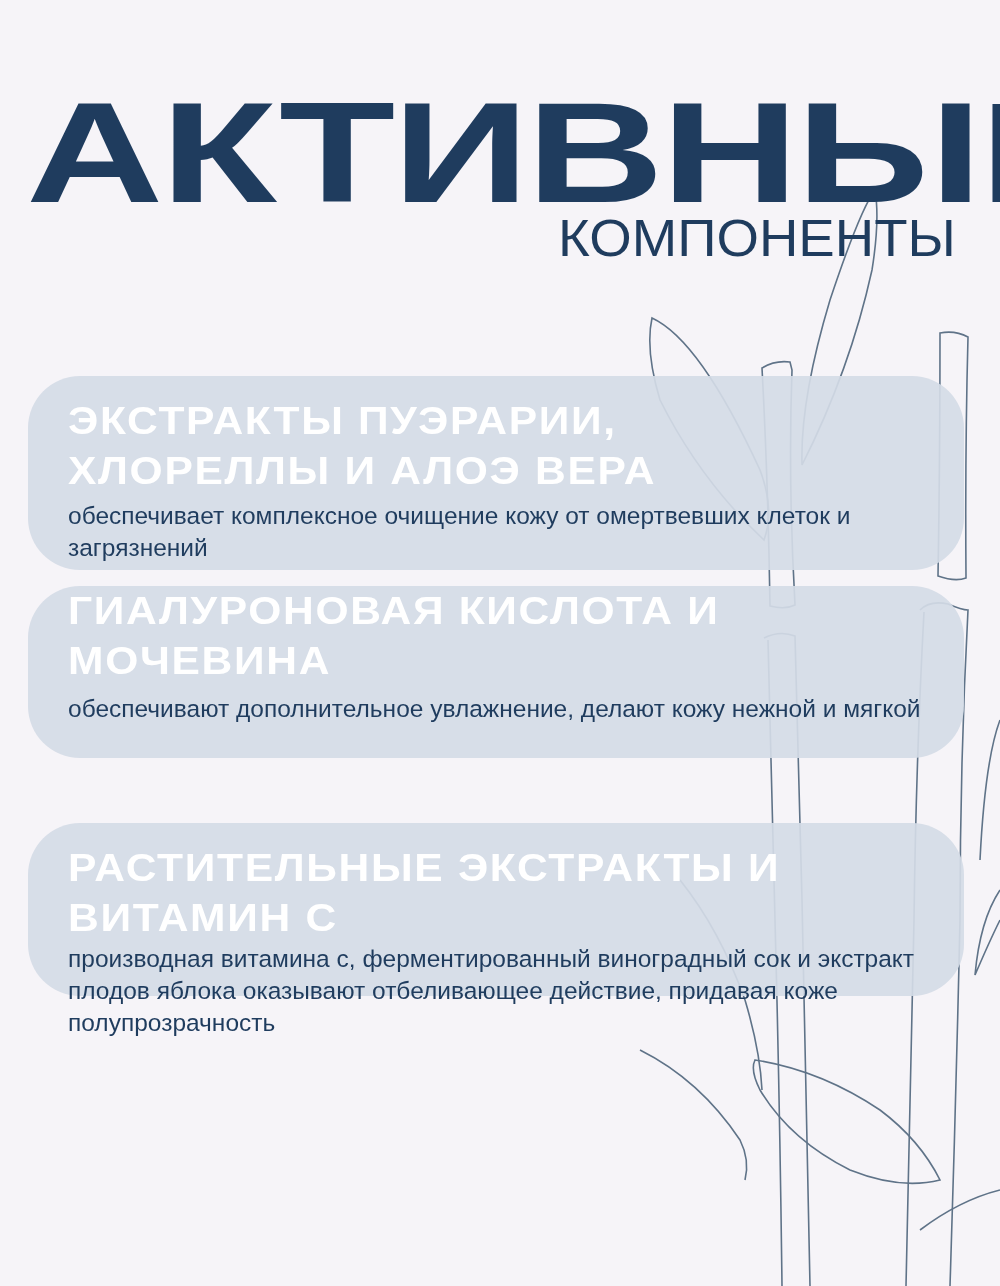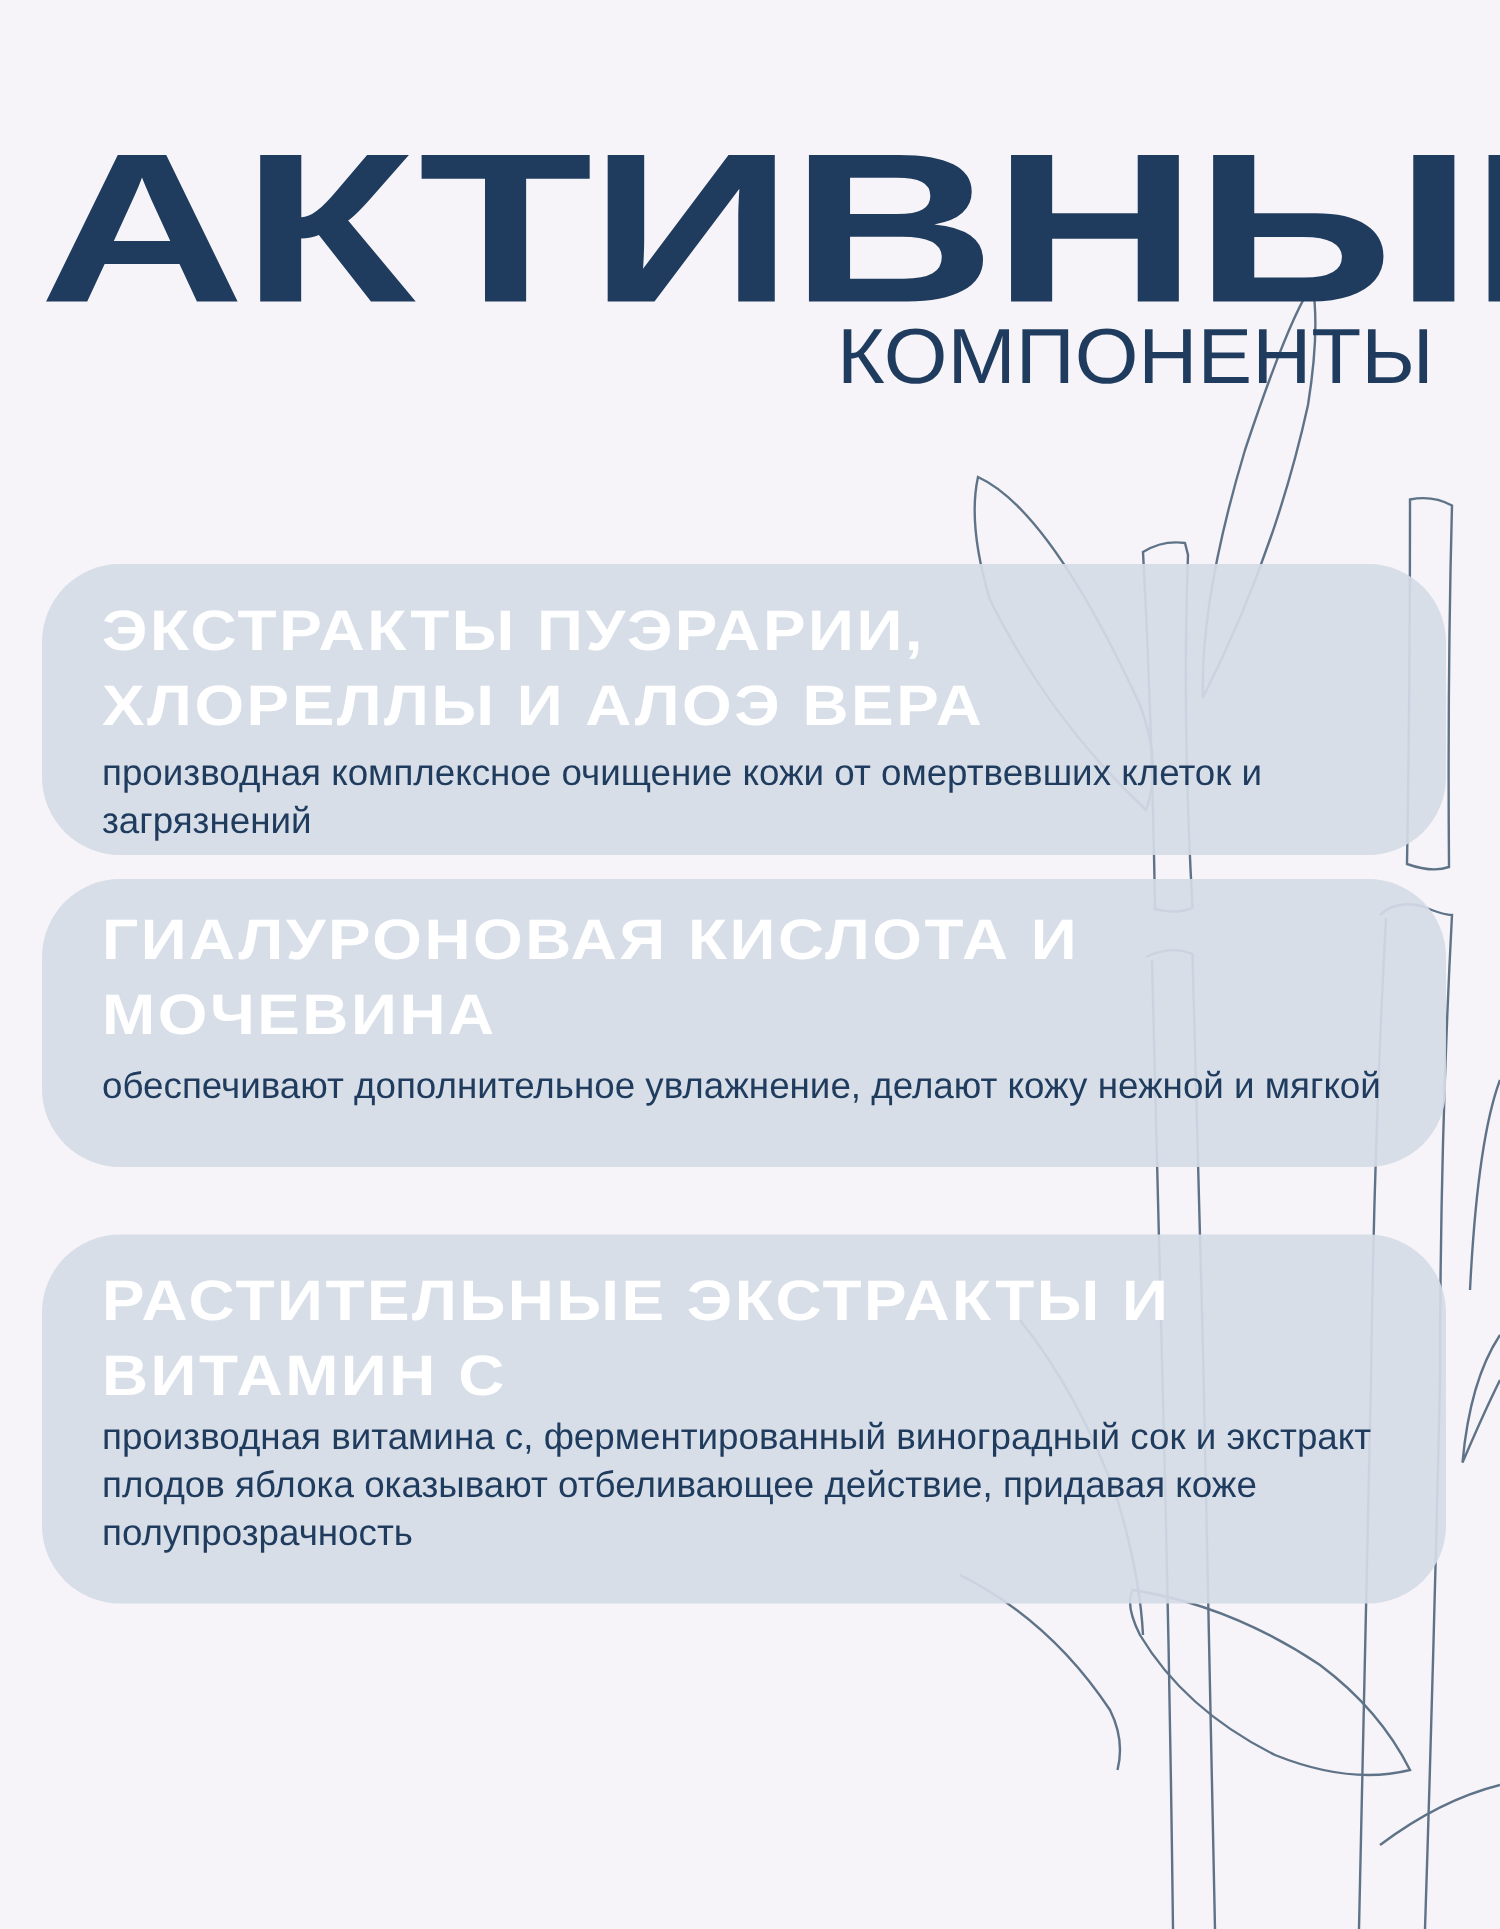--- a/index.html
+++ b/index.html
@@ -4,22 +4,22 @@
 <style>
   html,body{margin:0;padding:0;}
   body{width:1000px;height:1286px;background:#f6f4f8;position:relative;overflow:hidden;font-family:"Liberation Sans",sans-serif;}
   .bamboo{position:absolute;left:0;top:0;width:1000px;height:1286px;z-index:1;}
   .title{position:absolute;left:26px;top:82px;font-weight:bold;font-size:142px;line-height:1;color:#1f3c5e;letter-spacing:-2px;z-index:2;transform:scaleX(1.34);transform-origin:left top;}
   .subtitle{position:absolute;right:44px;top:208px;font-size:52px;color:#1f3c5e;z-index:2;transform:scaleX(1.05);transform-origin:right top;}
   .card{position:absolute;left:28px;width:936px;background:rgba(212,219,230,0.92);border-radius:52px;z-index:3;box-sizing:border-box;padding:0 40px;}
   .card h2{margin:0;color:#ffffff;font-weight:bold;font-size:38px;line-height:50px;letter-spacing:1.5px;transform:scaleX(1.12);transform-origin:left;}
   .card p{margin:0;color:#1f3c5e;font-size:24.5px;line-height:32px;}
   #c1{top:376px;height:194px;padding-top:20px;}
-  #c2{top:586px;height:192px;padding-top:16px;}
-  #c3{top:823px;height:246px;padding-top:20px;}
+  #c2{top:586px;height:172px;}
+  #c3{top:823px;height:173px;padding-top:20px;}
   #c2 p{margin-top:7px;}
   #c3 p{}
   #c1 p{margin-top:4px;}
 </style>
 </head>
 <body>
 
 <svg class="bamboo" viewBox="0 0 1000 1286" fill="none" stroke="#5f7388" stroke-width="1.6">
 
   <path d="M762 368 Q775 360 790 362 L792 370 Q788 480 795 605 Q785 610 770 606 Q768 480 762 368 Z"></path>
@@ -42,21 +42,21 @@
 </svg>
 
 <div class="title">АКТИВНЫЕ</div>
 <div class="subtitle">КОМПОНЕНТЫ</div>
 
 <div class="card" id="c1">
   <h2>
     <div>ЭКСТРАКТЫ ПУЭРАРИИ,</div>
     <div>ХЛОРЕЛЛЫ И АЛОЭ ВЕРА</div>
   </h2>
-  <p>производная комплексное очищение кожи от омертвевших клеток и загрязнений</p>
+  <p>обеспечивает комплексное очищение кожу от омертвевших клеток и загрязнений</p>
 </div>
 
 <div class="card" id="c2">
   <h2>
     <div>ГИАЛУРОНОВАЯ КИСЛОТА И</div>
     <div>МОЧЕВИНА</div>
   </h2>
   <p>обеспечивают дополнительное увлажнение, делают кожу нежной и мягкой</p>
 </div>
 

